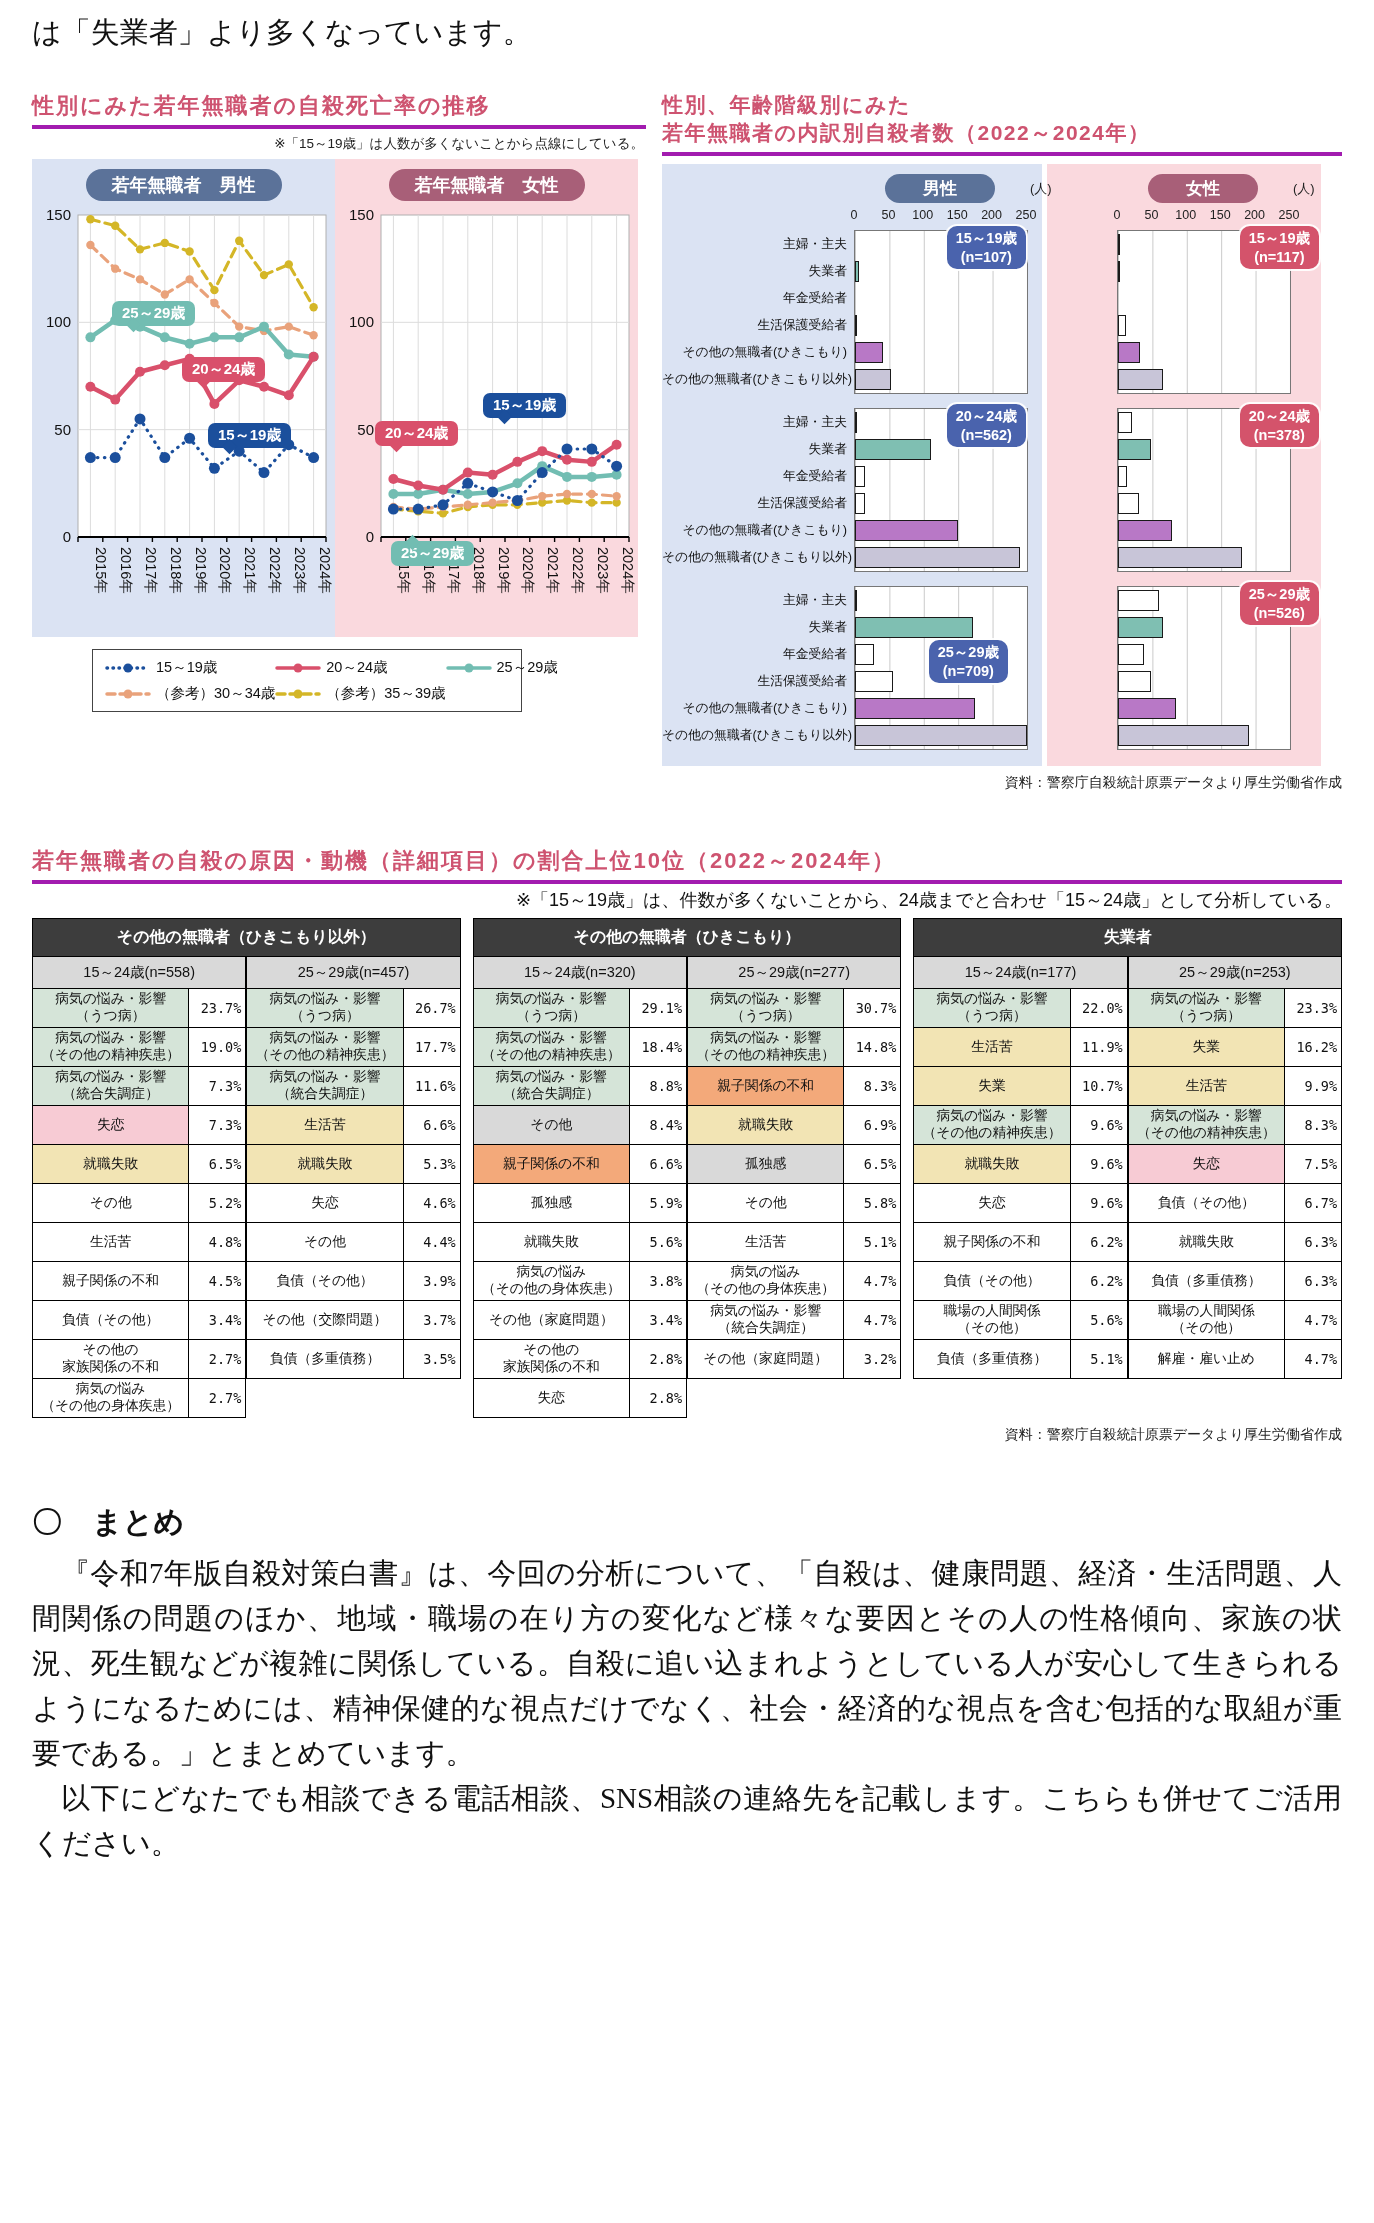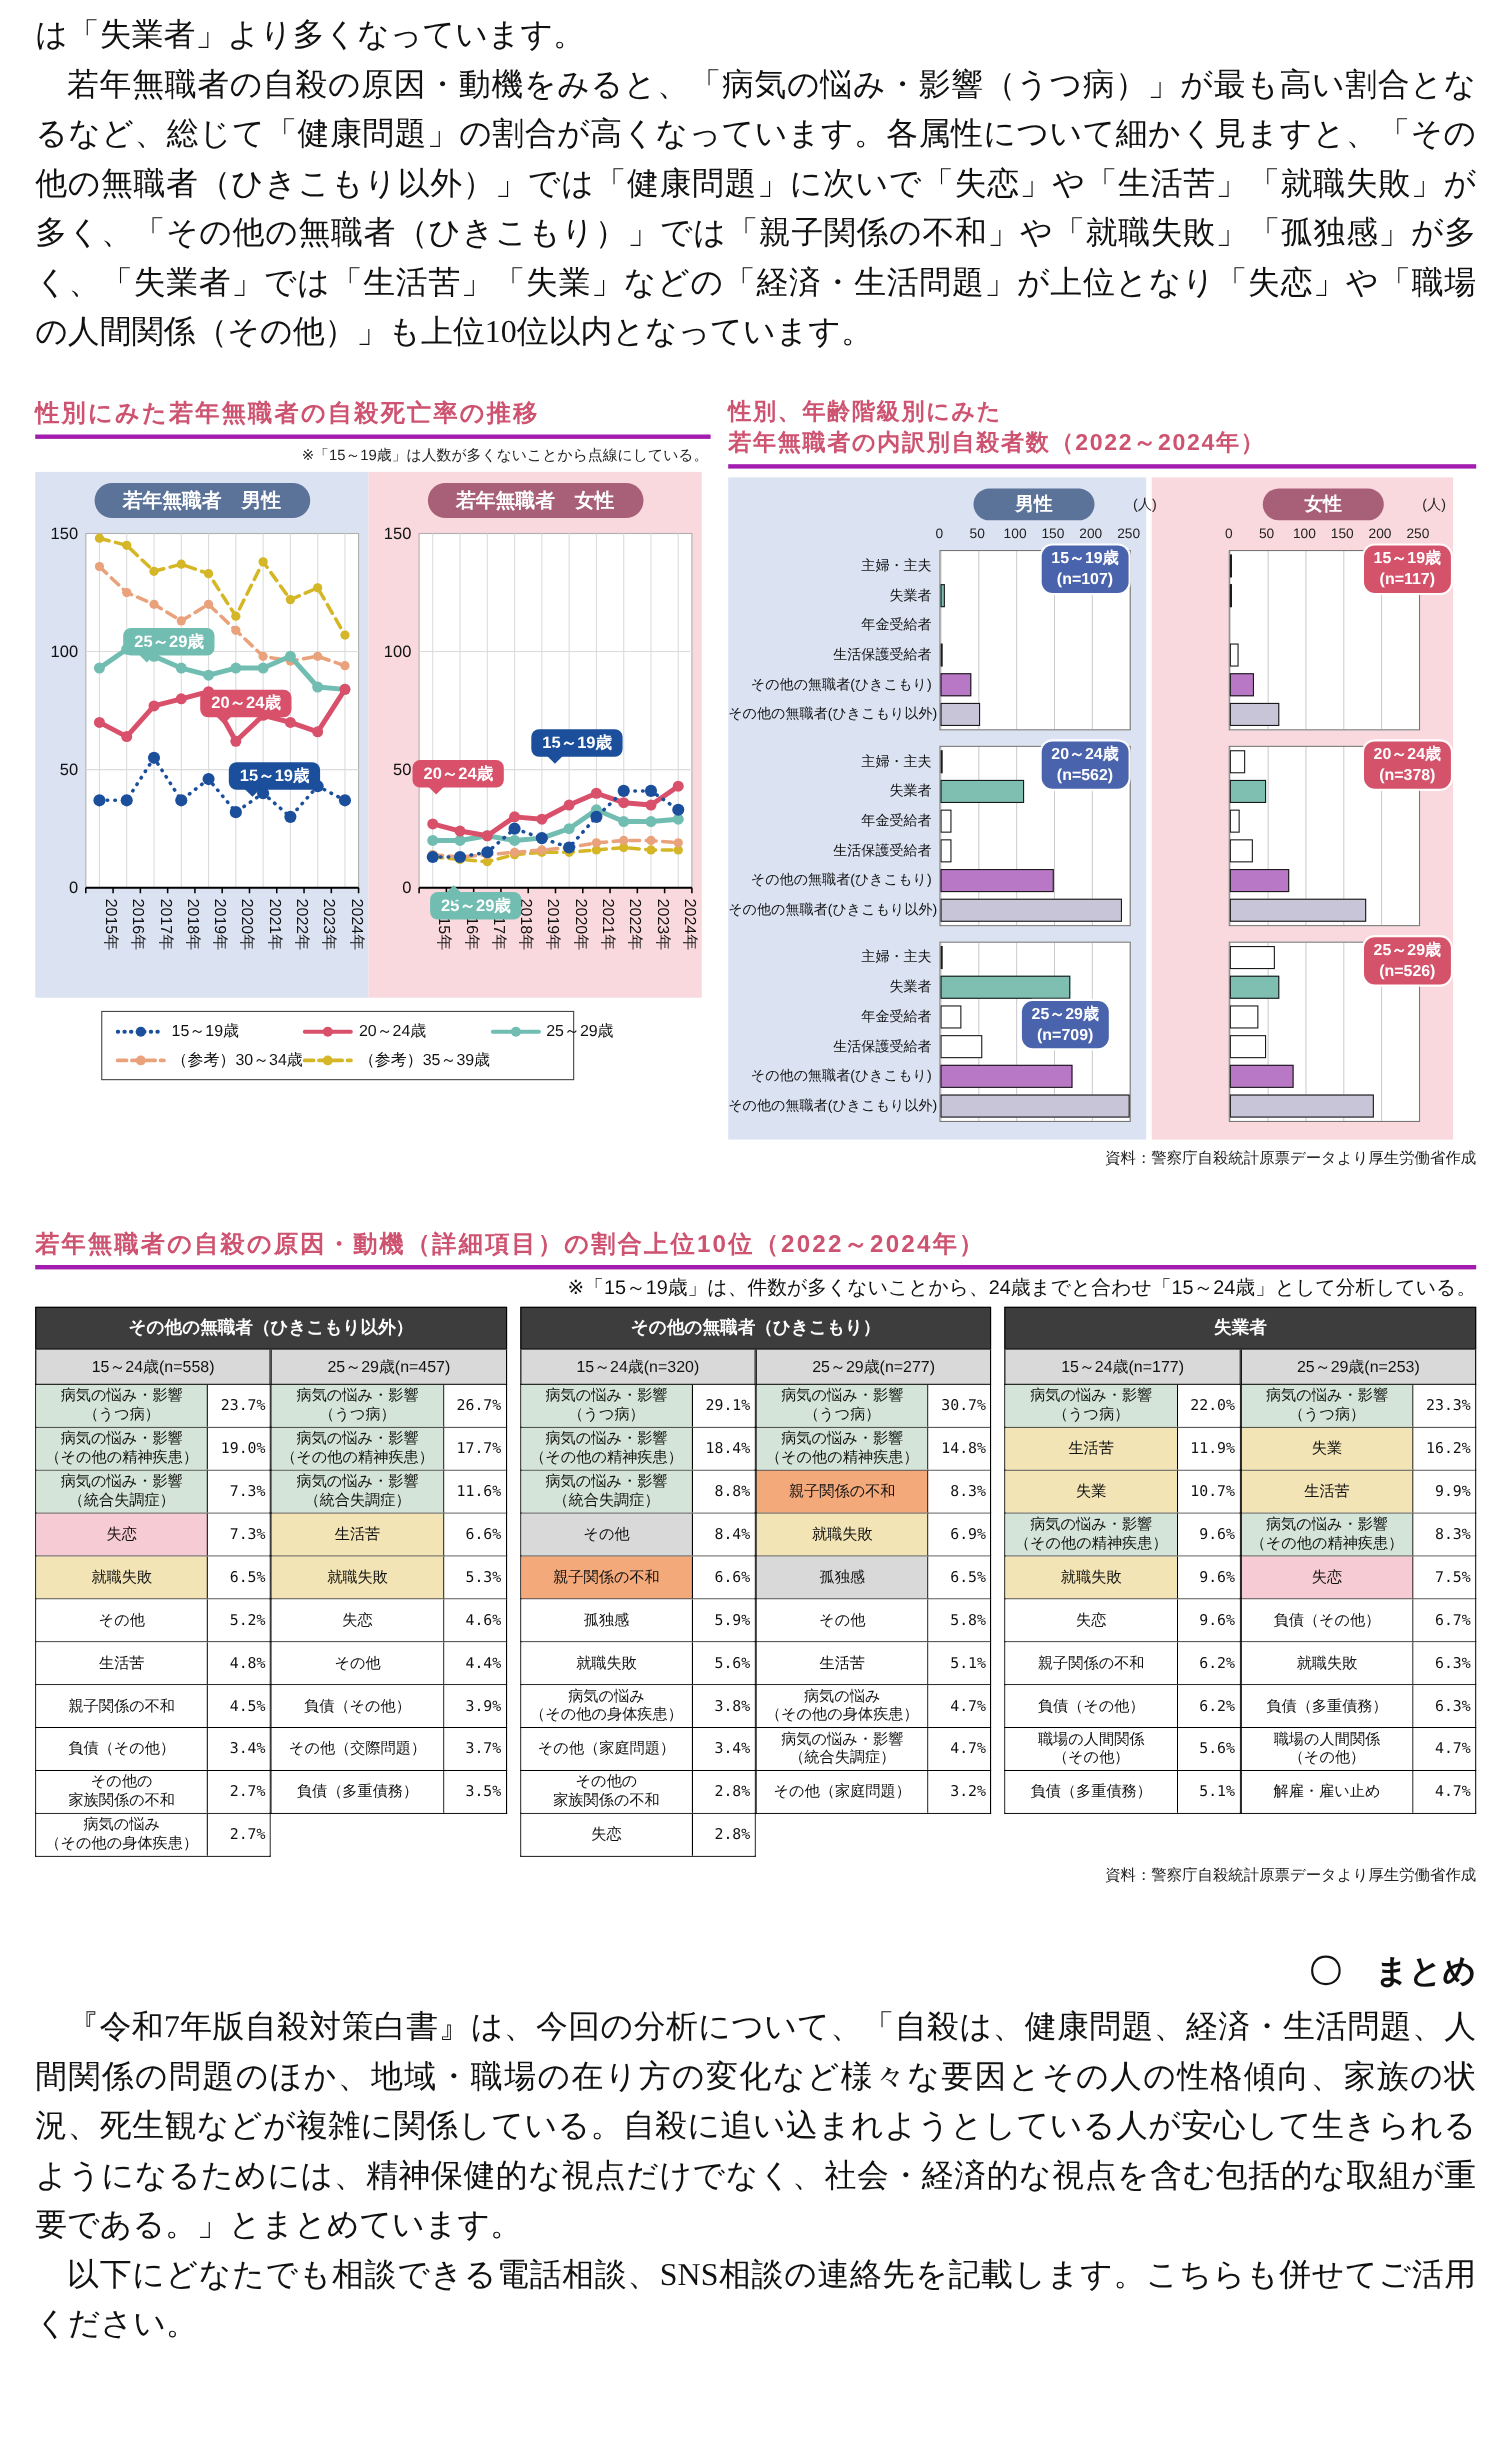--- a/index.html
+++ b/index.html
@@ -2,21 +2,21 @@
 <html><head>
 <meta charset="utf-8">
 <style>
   html,body{margin:0;padding:0;background:#fff;}
   body{width:1374px;font-family:"Liberation Serif","DejaVu Serif",serif;color:#111;}
   .page{padding:10px 32px 26px 32px;position:relative;}
 
   
   .intro p, .summary p{font-size:29px;line-height:45px;margin:0;text-align:justify;}
   .intro p.indent, .summary p{text-indent:1em;}
-  .summary h3{font-size:30px;margin:0 0 8px 12px;font-weight:bold;text-align:right;}
+  .summary h3{font-size:30px;margin:0 0 8px 0;font-weight:bold;}
 
   
   .chart-title{color:#ce5370;font-family:"Liberation Sans","DejaVu Sans",sans-serif;
     font-weight:bold;font-size:22px;letter-spacing:2px;margin:0;padding-bottom:4px;
     border-bottom:4px solid #a21caf;}
   .chart-title.two-line{line-height:1.35;letter-spacing:1.5px;font-size:21px;}
 
   
   .charts-row{display:flex;margin-top:36px;gap:16px;}
   .left-col{width:614px;flex:none;}
@@ -106,21 +106,20 @@
   
   .summary{margin-top:58px;}
 </style>
 </head>
 <body>
 
 <div class="page">
 
   <div class="intro">
     <p>は「失業者」より多くなっています。</p>
-    <p class="indent">若年無職者の自殺の原因・動機をみると、「病気の悩み・影響（うつ病）」が最も高い割合となるなど、総じて「健康問題」の割合が高くなっています。各属性について細かく見ますと、「その他の無職者（ひきこもり以外）」では「健康問題」に次いで「失恋」や「生活苦」「就職失敗」が多く、「その他の無職者（ひきこもり）」では「親子関係の不和」や「就職失敗」「孤独感」が多く、「失業者」では「生活苦」「失業」などの「経済・生活問題」が上位となり「失恋」や「職場の人間関係（その他）」も上位10位以内となっています。</p>
   </div>
 
   <div class="charts-row">
     <div class="left-col">
       <h2 class="chart-title">性別にみた若年無職者の自殺死亡率の推移</h2>
       <div class="line-note">※「15～19歳」は人数が多くないことから点線にしている。</div>
       <div class="panels" id="line-panels">
           <div class="panel male">
             <div class="pill male">若年無職者　男性</div>
             <svg width="303" height="418" viewBox="0 0 303 418" font-family="Liberation Sans, DejaVu Sans, sans-serif">

